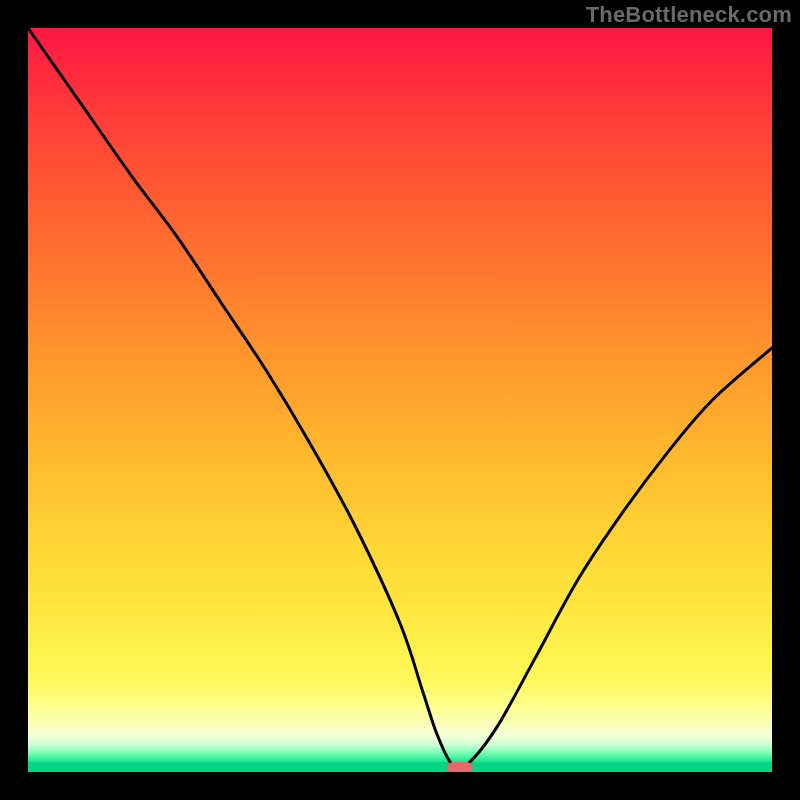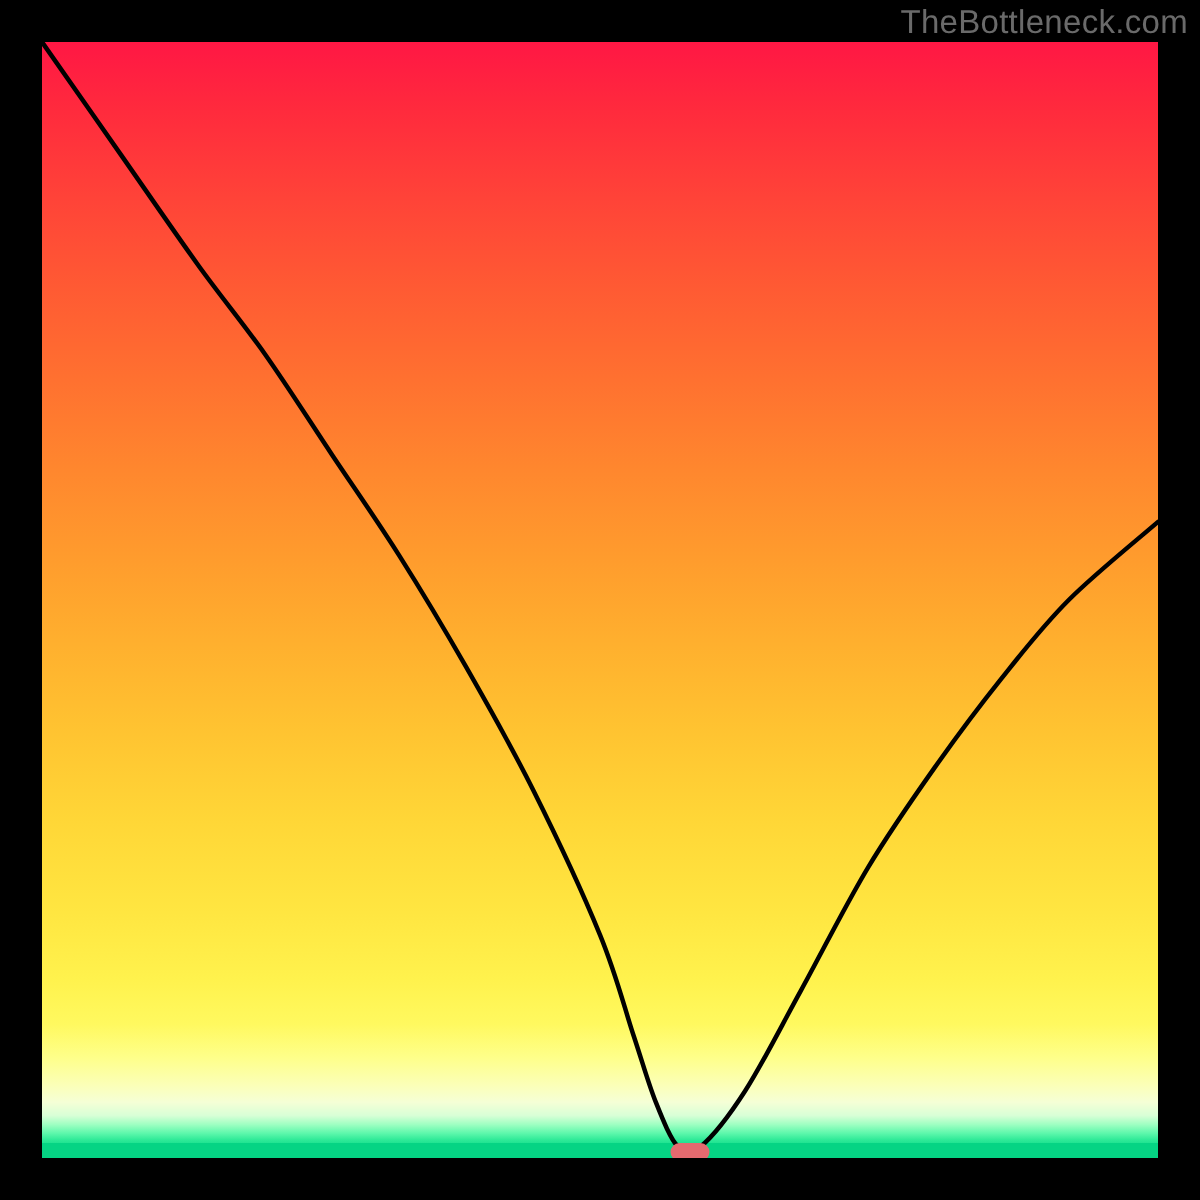--- a/index.html
+++ b/index.html
@@ -16,21 +16,21 @@
     width: 800px;
     height: 800px;
     background: #000;
   }
   .watermark {
     position: absolute;
     top: 2px;
     right: 8px;
     color: #6a6a6a;
     font-size: 22px;
-    font-weight: 400;
+    font-weight: 700;
     letter-spacing: 0.2px;
     z-index: 30;
   }
   
   .plot {
     position: absolute;
     left: 28px;
     top: 28px;
     width: 744px;   
     height: 744px;

